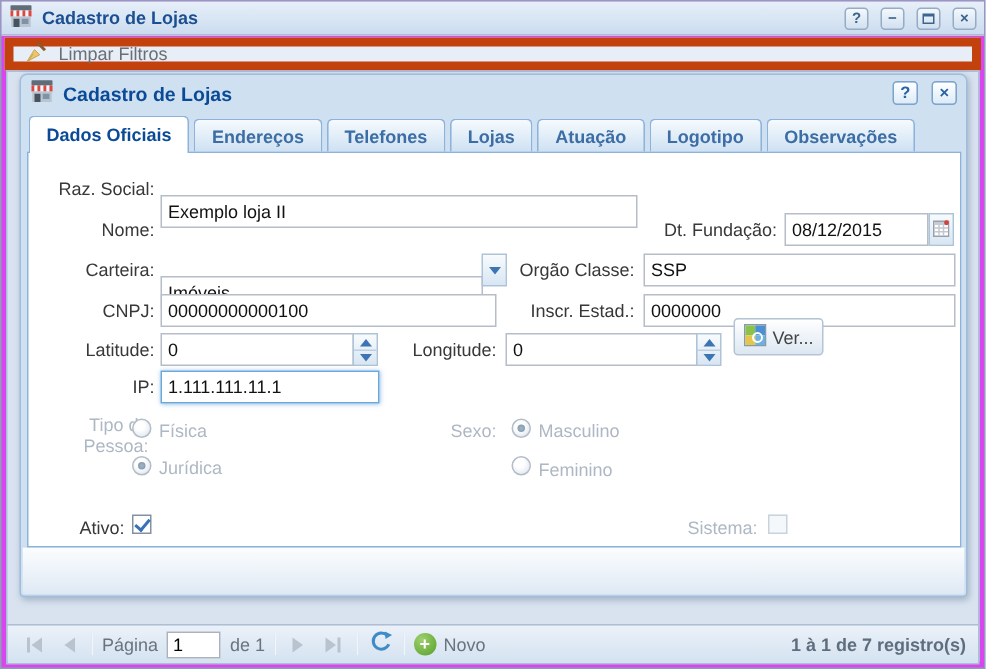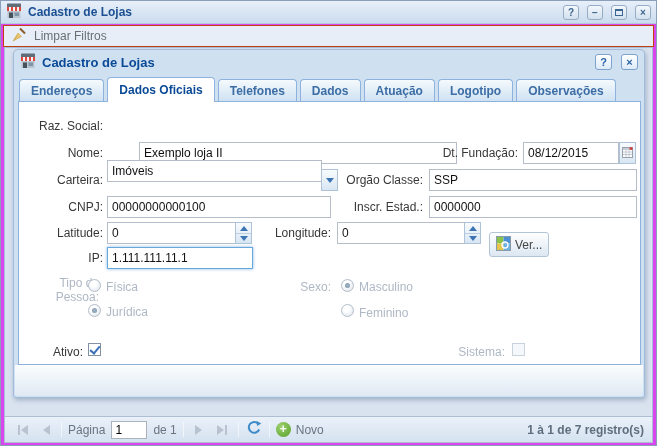--- a/index.html
+++ b/index.html
@@ -13,21 +13,21 @@
     background: linear-gradient(#e7eff9, #cbdcef); border-bottom: 1px solid #b7c8dc;
     display: flex; align-items: center; gap: 6px; padding: 0 5px; }
   .titlebar .title { flex: 1; font-weight: bold; color: #1b4f91; font-size: 12px; }
   .winbtn { width: 16px; height: 15px; border: 1px solid #96abc4; border-radius: 3px;
     background: linear-gradient(#f3f8fc, #d2e0ef); color: #3c668f; font-weight: bold;
     font-size: 10px; display: flex; align-items: center; justify-content: center; margin-left: 2px; }
   .max-shape { width: 8px; height: 7px; border: 1px solid #3c668f; border-top-width: 2px; }
 
   
   .ftoolbar { position: absolute; left: 2px; top: 24px; right: 2px; height: 22px;
-    background: #e7eef8; border: 1px solid #c2410c; display: flex; align-items: center;
+    background: #e7eef8; border: 6px solid #c2410c; display: flex; align-items: center;
     gap: 7px; padding-left: 7px; color: #6b6f74; }
 
   
   .content-frame { position: absolute; left: 3px; right: 3px; top: 46px; bottom: 4px;
     background: #d9e3f0; border: 1px solid #a8c0da; }
 
   
   .dialog { position: absolute; left: 12px; top: 48px; width: 632px; height: 349px;
     background: #cfe0f1; border: 1px solid #a0bddd; border-radius: 5px 5px 3px 3px;
     box-shadow: 1px 2px 5px rgba(55,80,110,.35); }
@@ -159,53 +159,53 @@
           <rect x="3" y="9.5" width="4" height="5.5" fill="#46525e"></rect>
           <rect x="8.5" y="9.5" width="4.5" height="3.5" fill="#7f93a6"></rect>
         </svg>
       </span>
       <span class="dlg-title">Cadastro de Lojas</span>
       <span class="dlgbtn">?</span>
       <span class="dlgbtn">×</span>
     </div>
 
     <div class="tabbar">
+      <div class="tab active">Dados Oficiais</div>
       <div class="tab">Endereços</div>
-      <div class="tab active">Dados Oficiais</div>
       <div class="tab">Telefones</div>
-      <div class="tab">Dados</div>
+      <div class="tab">Lojas</div>
       <div class="tab">Atuação</div>
       <div class="tab">Logotipo</div>
       <div class="tab">Observações</div>
     </div>
 
     <div class="tab-body">
 
       <div class="flabel" style="left:2px;top:17px;width:82px">Raz. Social:</div>
 
       <div class="flabel" style="left:2px;top:44px;width:82px">Nome:</div>
-      <input class="t" style="left: 88px; top: 40px; width: 318px; margin-left: 32px;" value="Exemplo loja II">
+      <input class="t" style="left: 88px; top: 28px; width: 318px;" value="Exemplo loja II">
       <div class="flabel" style="left:398px;top:44px;width:101px">Dt. Fundação:</div>
       <input class="t" style="left: 504px; top: 40px; width: 96px;" value="08/12/2015">
       <div class="trigger" style="left:600px;top:40px">
         <span>
           <svg width="11" height="12" viewBox="0 0 11 12">
             <rect x="0.5" y="1.5" width="10" height="10" fill="#fff" stroke="#98a0ab"></rect>
             <rect x="1" y="2" width="9" height="2" fill="#c7ccd4"></rect>
             <line x1="1" y1="6" x2="10" y2="6" stroke="#c2c8d0"></line>
             <line x1="1" y1="8.5" x2="10" y2="8.5" stroke="#c2c8d0"></line>
             <line x1="4" y1="4" x2="4" y2="11" stroke="#c2c8d0"></line>
             <line x1="7" y1="4" x2="7" y2="11" stroke="#c2c8d0"></line>
             <circle cx="9" cy="2.5" r="1.6" fill="#d2413a"></circle>
           </svg>
         </span>
       </div>
 
       <div class="flabel" style="left:2px;top:71px;width:82px">Carteira:</div>
-      <input class="t" style="left: 88px; top: 58px; width: 215px;" value="Imóveis">
+      <input class="t" style="left: 88px; top: 82px; width: 215px;" value="Imóveis">
       <div class="trigger" style="left:302px;top:67px">
         <span class="combo-arr"></span>
       </div>
       <div class="flabel" style="left:300px;top:71px;width:104px">Orgão Classe:</div>
       <input class="t" style="left: 410px; top: 67px; width: 208px;" value="SSP">
 
       <div class="flabel" style="left:2px;top:98px;width:82px">CNPJ:</div>
       <input class="t" style="left: 88px; top: 94px; width: 224px;" value="00000000000100">
       <div class="flabel" style="left:300px;top:98px;width:104px">Inscr. Estad.:</div>
       <input class="t" style="left: 410px; top: 94px; width: 208px;" value="0000000">
@@ -223,21 +223,21 @@
       <div class="flabel" style="left:236px;top:124px;width:76px">Longitude:</div>
       <input class="t" style="left: 318px; top: 120px; width: 128px;" value="0">
       <div class="trigger" style="left:445px;top:120px">
         <span class="sp-cell">
             <span class="sp-up"></span>
           </span>
         <span class="sp-cell">
             <span class="sp-dn"></span>
           </span>
       </div>
-      <div class="minibtn" style="left:470px;top:130px">
+      <div class="minibtn" style="left:470px;top:110px">
         <span>
           <svg width="15" height="15" viewBox="0 0 15 15">
             <rect x="0.5" y="0.5" width="14" height="14" fill="#fff" stroke="#8899aa"></rect>
             <rect x="1" y="1" width="6.5" height="6.5" fill="#8bc34a"></rect>
             <rect x="7.5" y="1" width="6.5" height="6.5" fill="#4a90d2"></rect>
             <rect x="1" y="7.5" width="6.5" height="6.5" fill="#e4c64c"></rect>
             <rect x="7.5" y="7.5" width="6.5" height="6.5" fill="#6bb2e2"></rect>
             <circle cx="9" cy="9" r="3" fill="none" stroke="#ffffff" stroke-width="1.3"></circle>
           </svg>
         </span>

